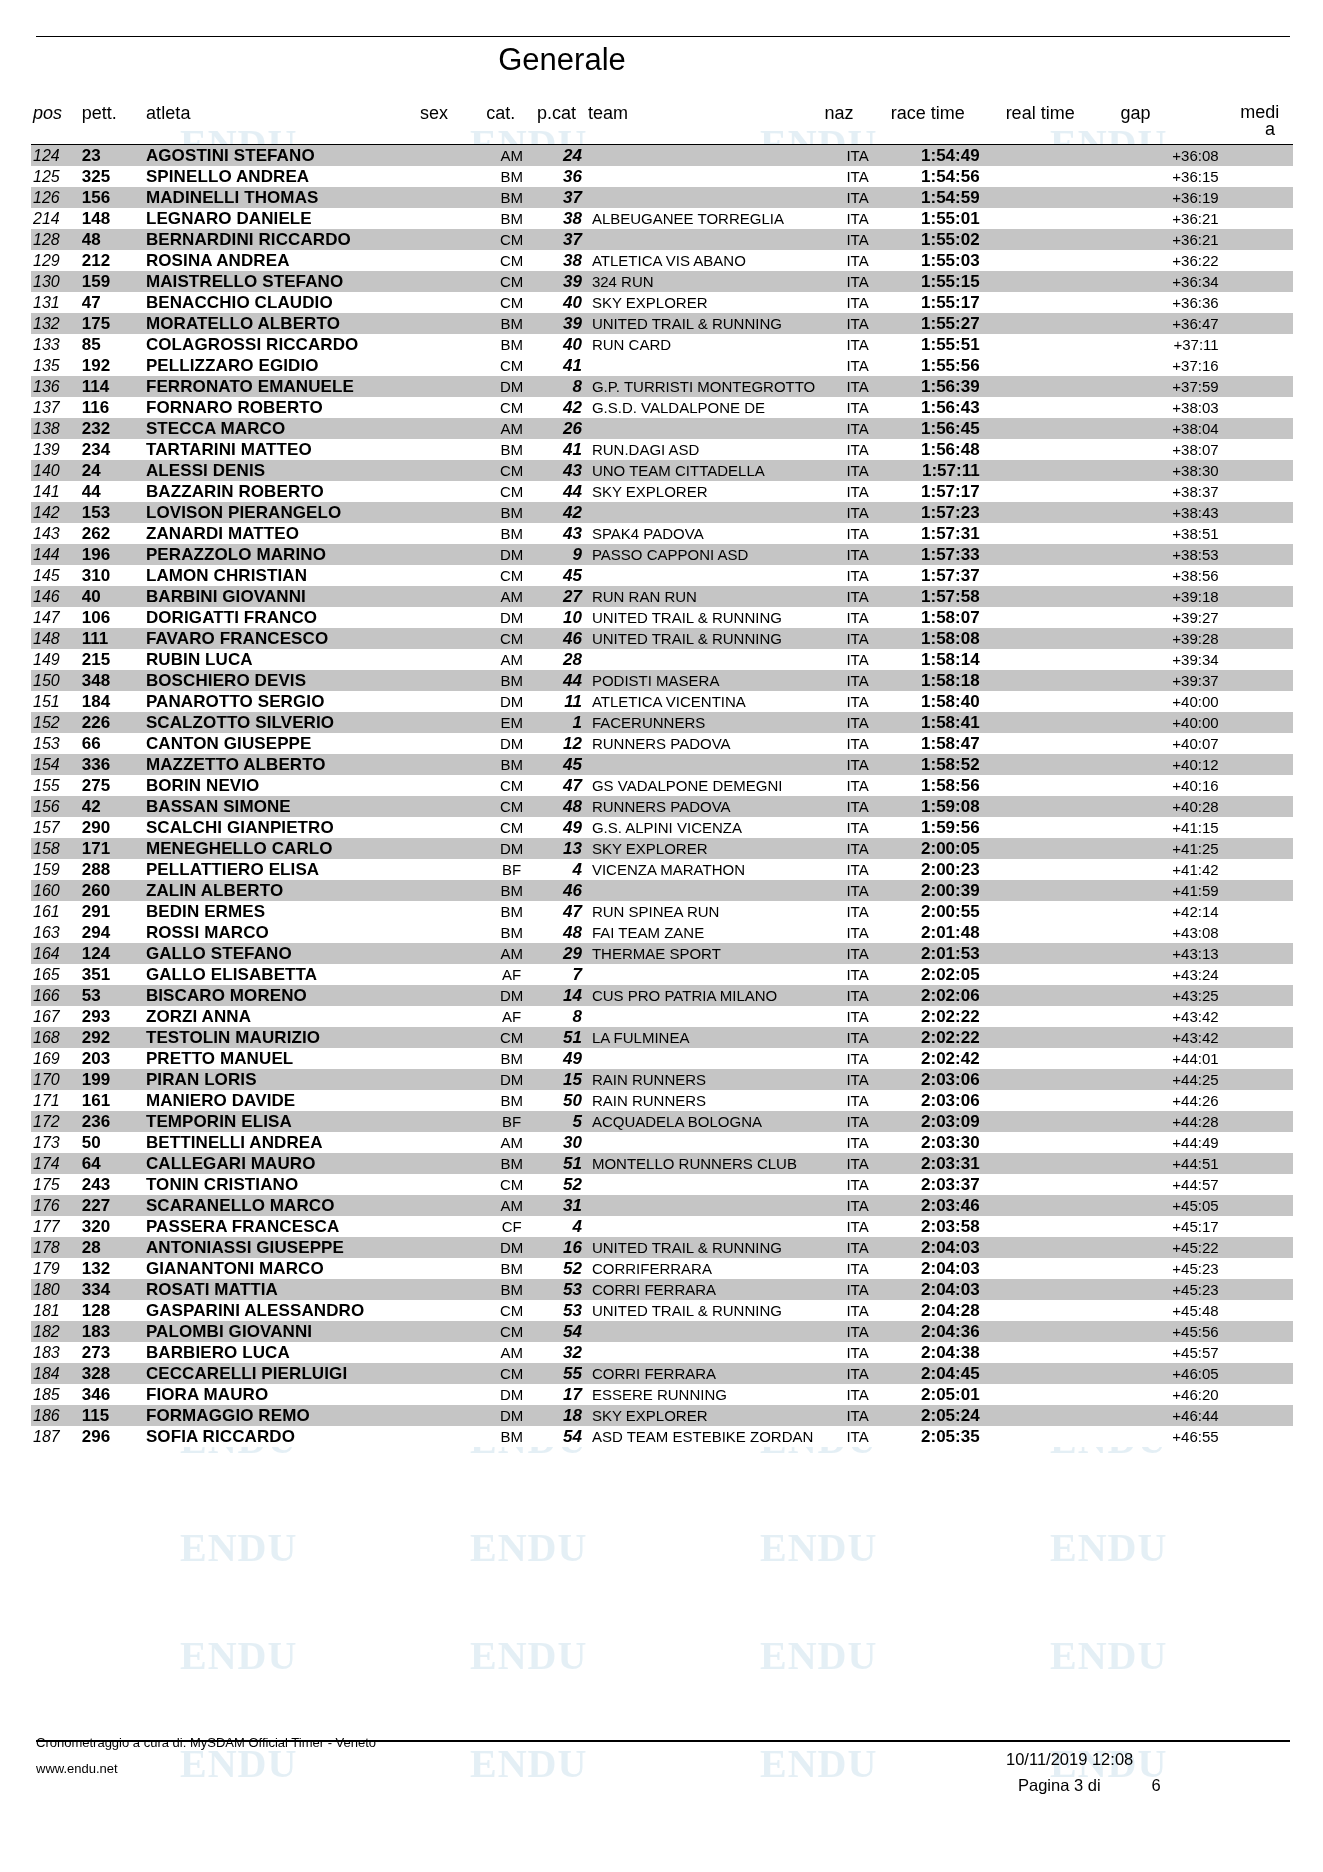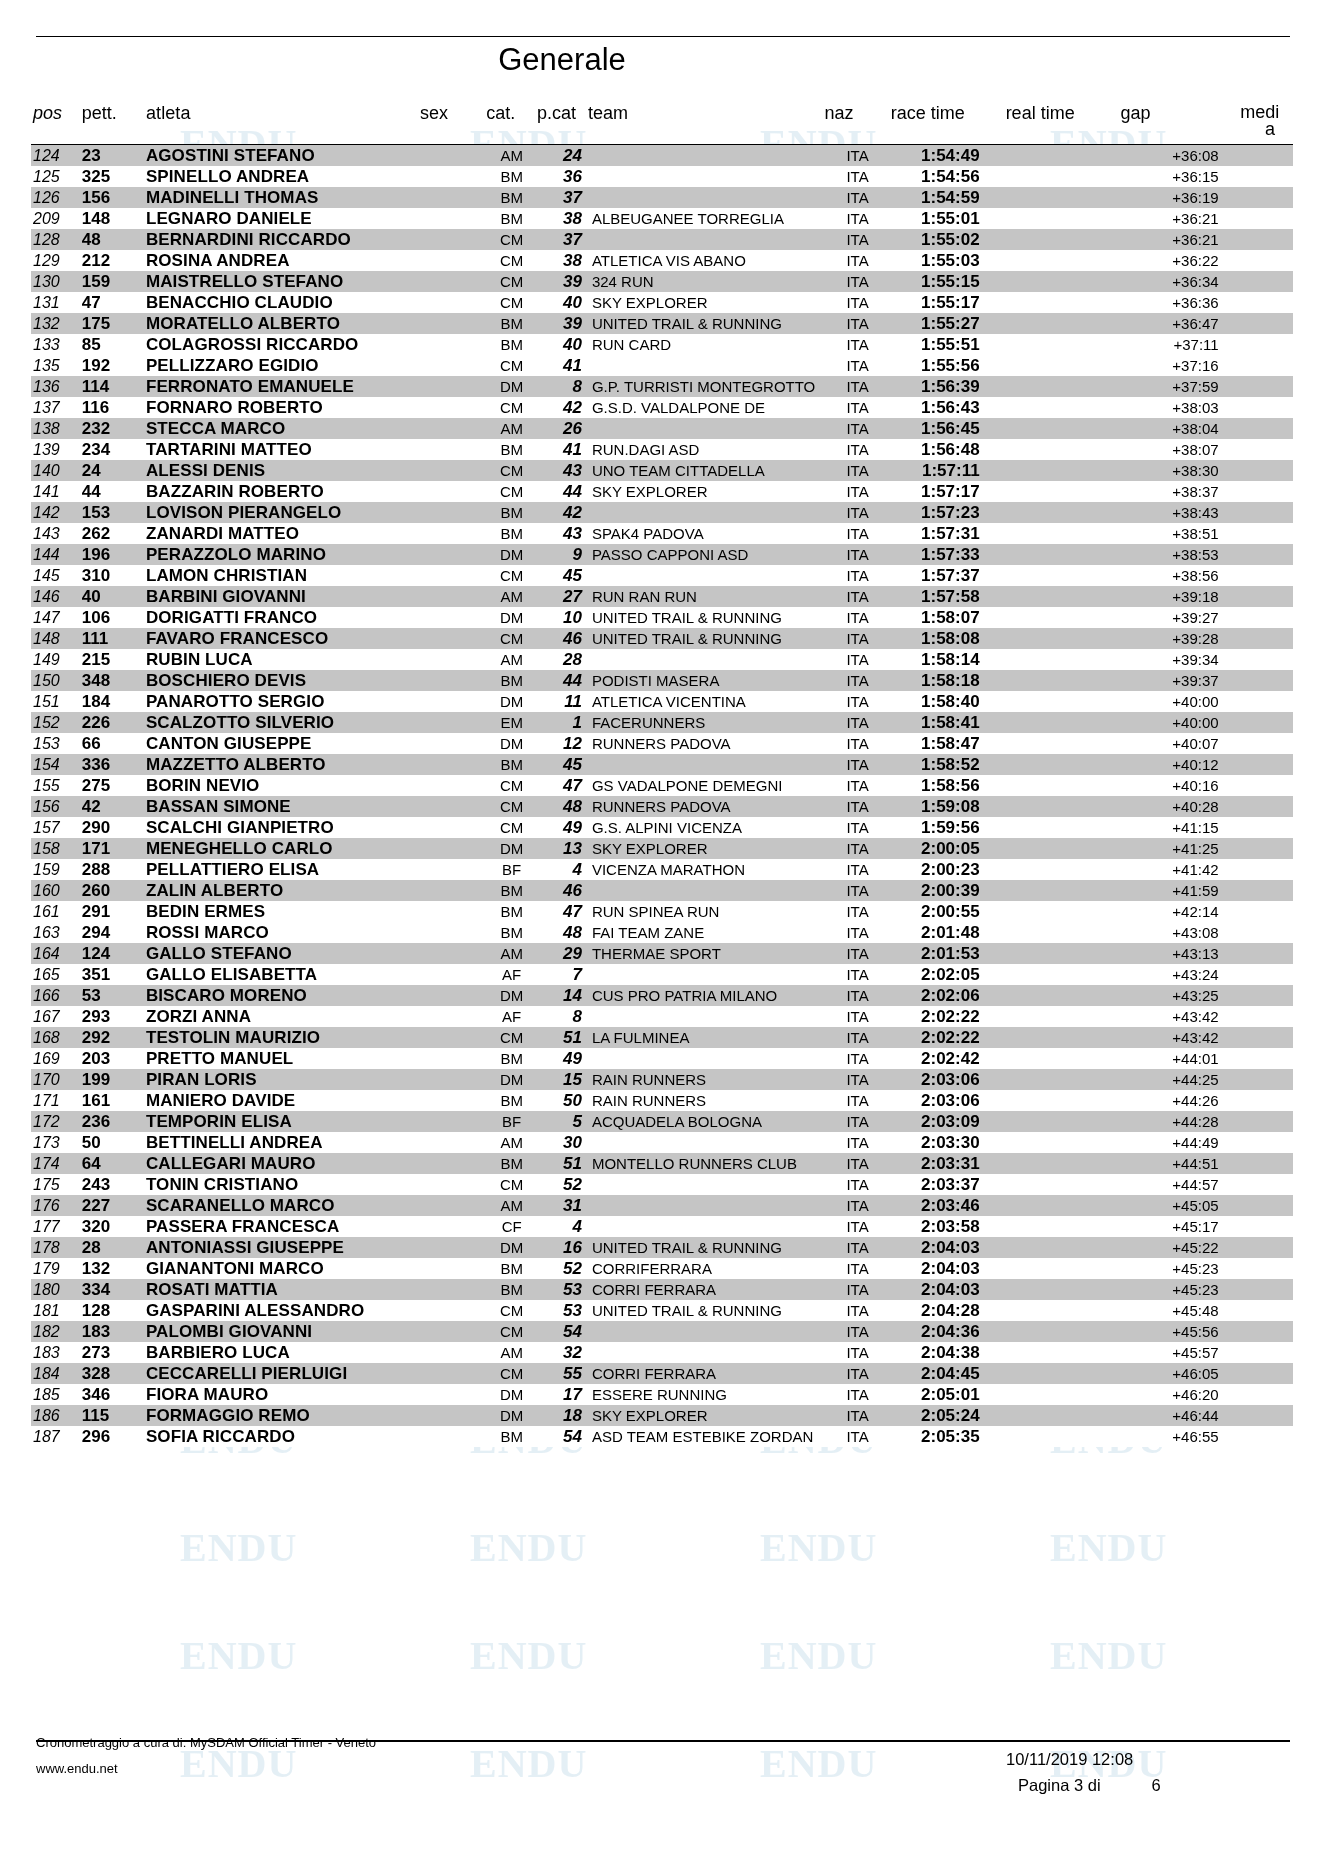--- a/index.html
+++ b/index.html
@@ -276,21 +276,21 @@
             <td class="c-cat">BM</td>
             <td class="c-pcat">37</td>
             <td class="c-team"></td>
             <td class="c-naz">ITA</td>
             <td class="c-race">1:54:59</td>
             <td class="c-real"></td>
             <td class="c-gap">+36:19</td>
             <td class="c-media"></td>
           </tr>
           <tr class="plain">
-            <td class="c-pos">209</td>
+            <td class="c-pos">214</td>
             <td class="c-pett">148</td>
             <td class="c-atleta">LEGNARO DANIELE</td>
             <td class="c-sex"></td>
             <td class="c-cat">BM</td>
             <td class="c-pcat">38</td>
             <td class="c-team">ALBEUGANEE TORREGLIA</td>
             <td class="c-naz">ITA</td>
             <td class="c-race">1:55:01</td>
             <td class="c-real"></td>
             <td class="c-gap">+36:21</td>

